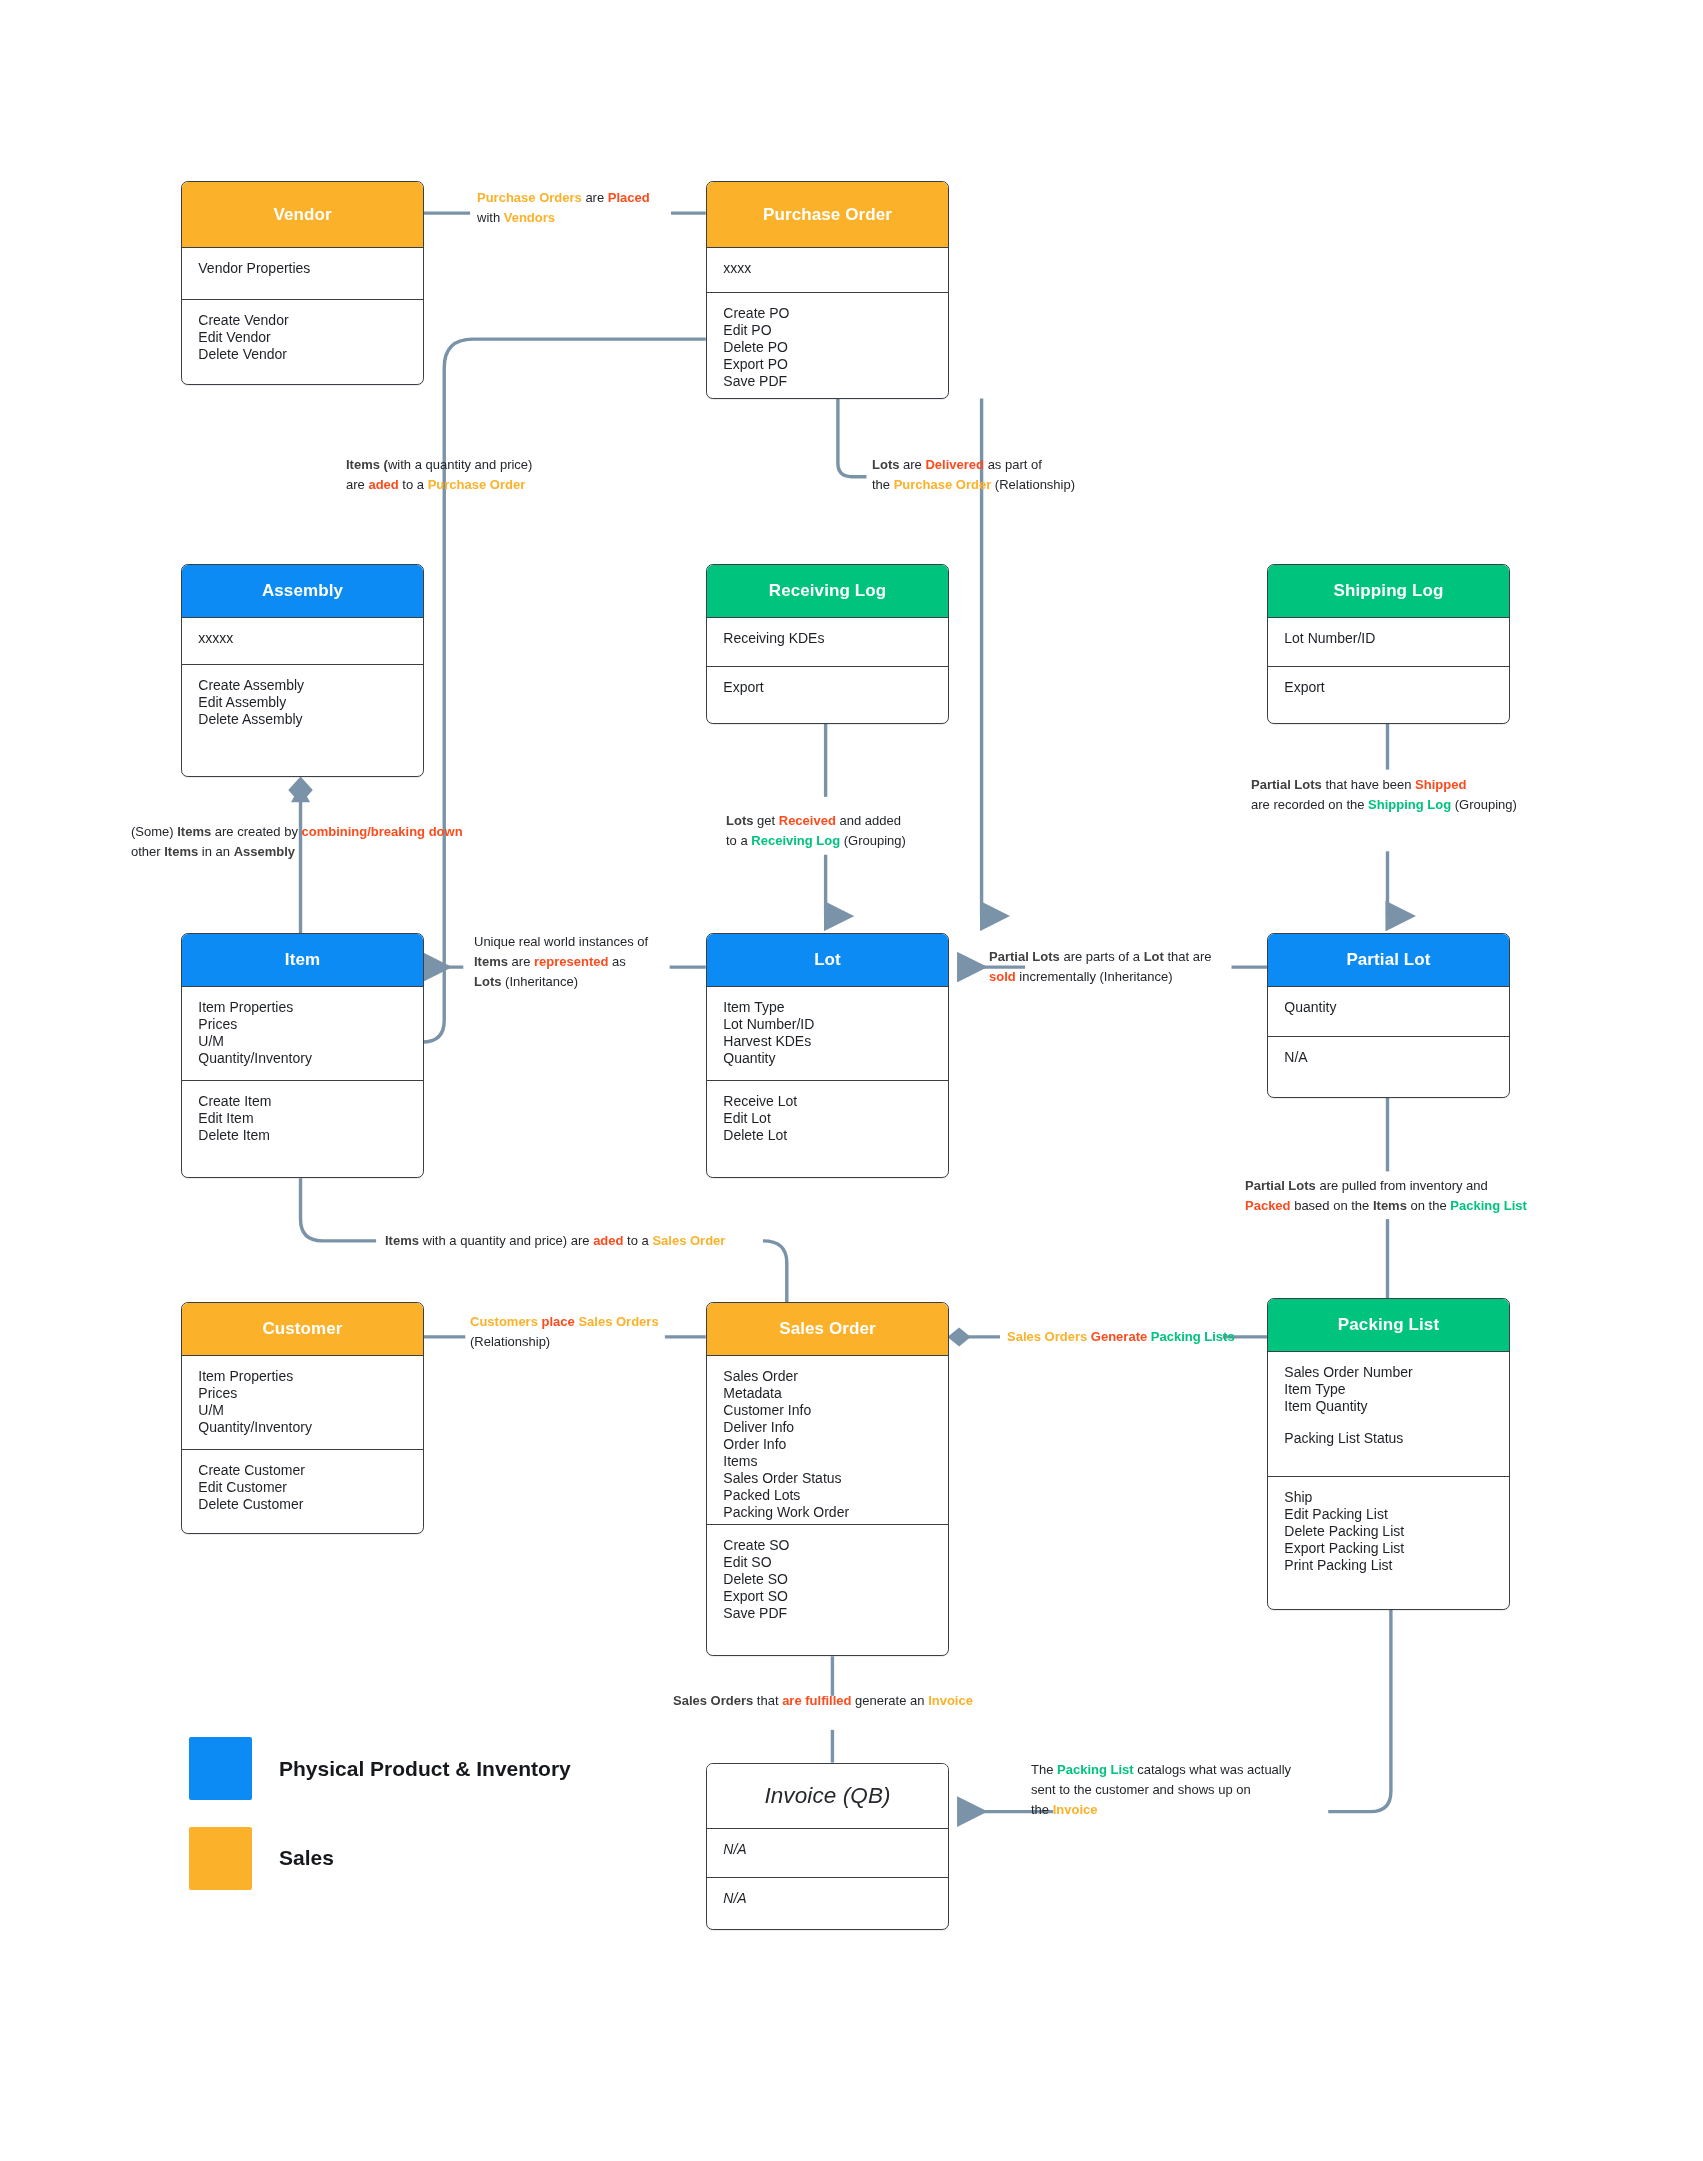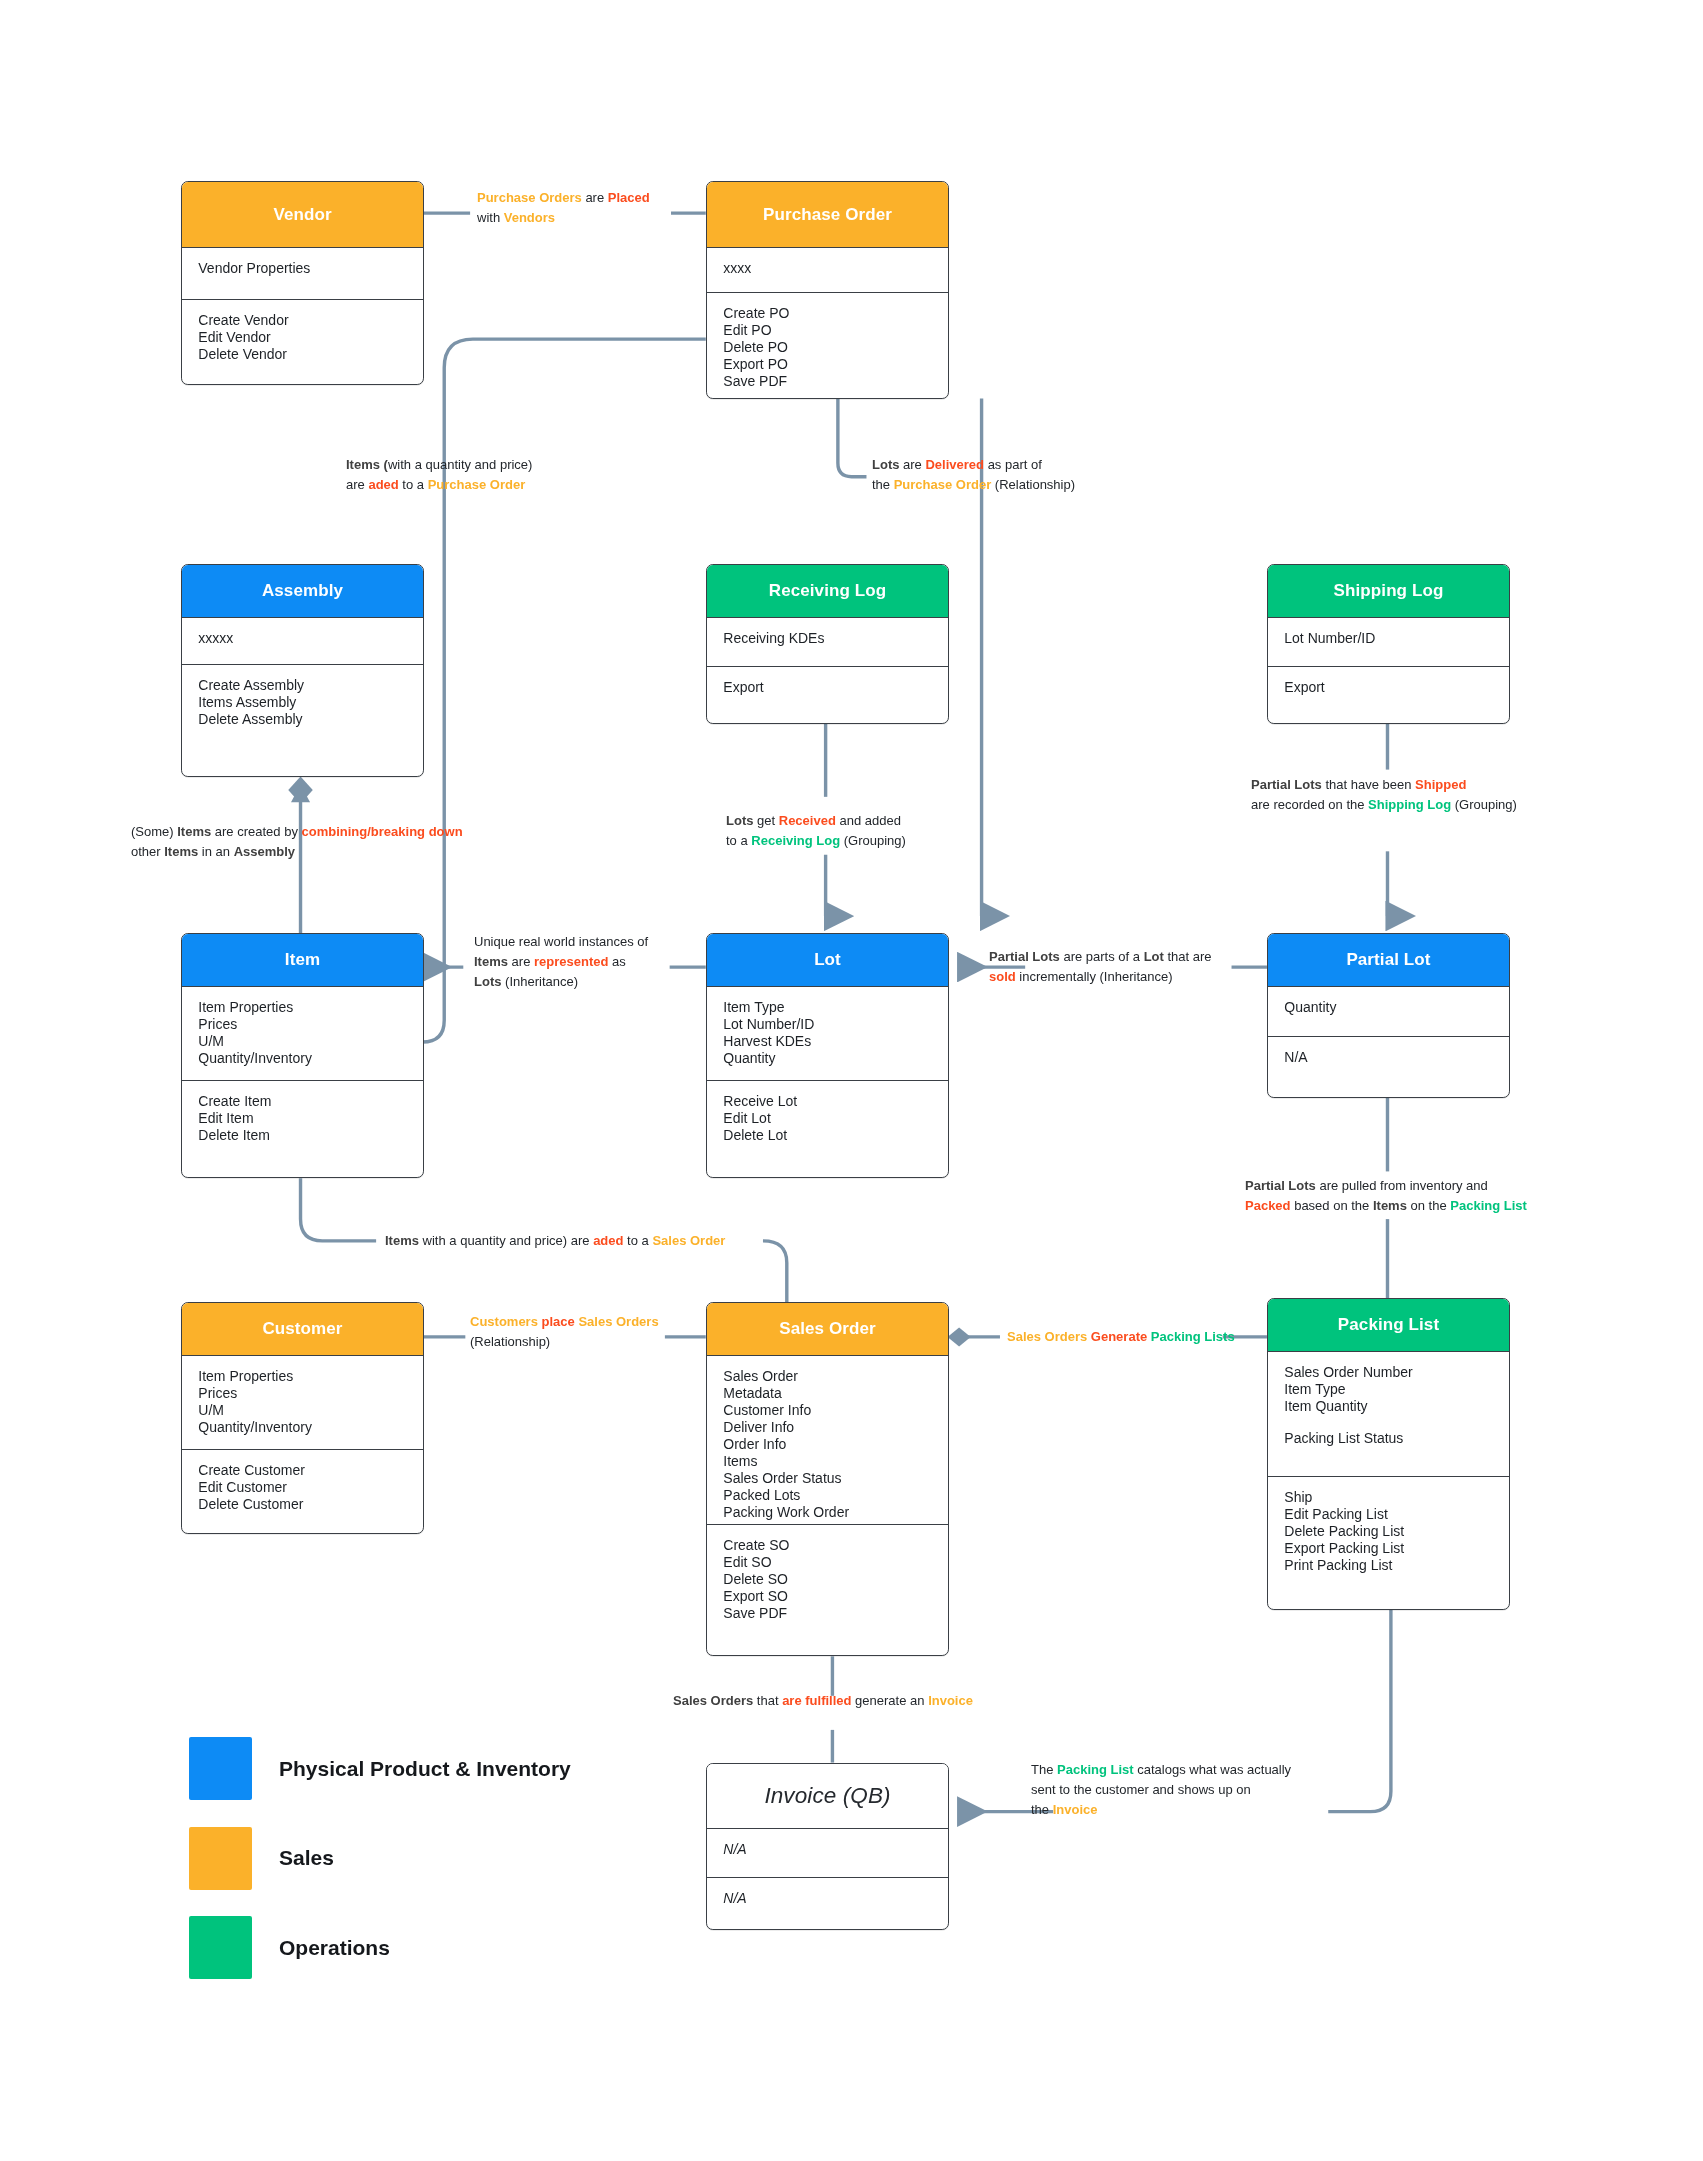--- a/index.html
+++ b/index.html
@@ -173,21 +173,21 @@
     </div>
   </div>
 
   <div class="node c-blue" style="left:181px;top:564px;width:243px;height:213px;">
     <div class="hdr" style="height:53px;">Assembly</div>
     <div class="sect" style="height:46px;">
       <div class="ln">xxxxx</div>
     </div>
     <div class="sect">
       <div class="ln">Create Assembly</div>
-      <div class="ln">Items Assembly</div>
+      <div class="ln">Edit Assembly</div>
       <div class="ln">Delete Assembly</div>
     </div>
   </div>
 
   <div class="node c-green" style="left:706px;top:564px;width:243px;height:160px;">
     <div class="hdr" style="height:53px;">Receiving Log</div>
     <div class="sect" style="height:48px;">
       <div class="ln">Receiving KDEs</div>
     </div>
     <div class="sect">
@@ -381,20 +381,16 @@
 
   <div class="legend">
     <div class="lg-row">
       <div class="lg-sw" style="background: rgb(13, 139, 245);"></div>
       <div class="lg-tx">Physical Product &amp; Inventory</div>
     </div>
     <div class="lg-row">
       <div class="lg-sw" style="background: rgb(251, 177, 42);"></div>
       <div class="lg-tx">Sales</div>
     </div>
-    <div class="lg-row">
-      <div class="lg-sw" style="background: rgb(0, 195, 125);"></div>
-      <div class="lg-tx">Operations</div>
-    </div>
   </div>
 
 </div>
 
 
 </body></html>

